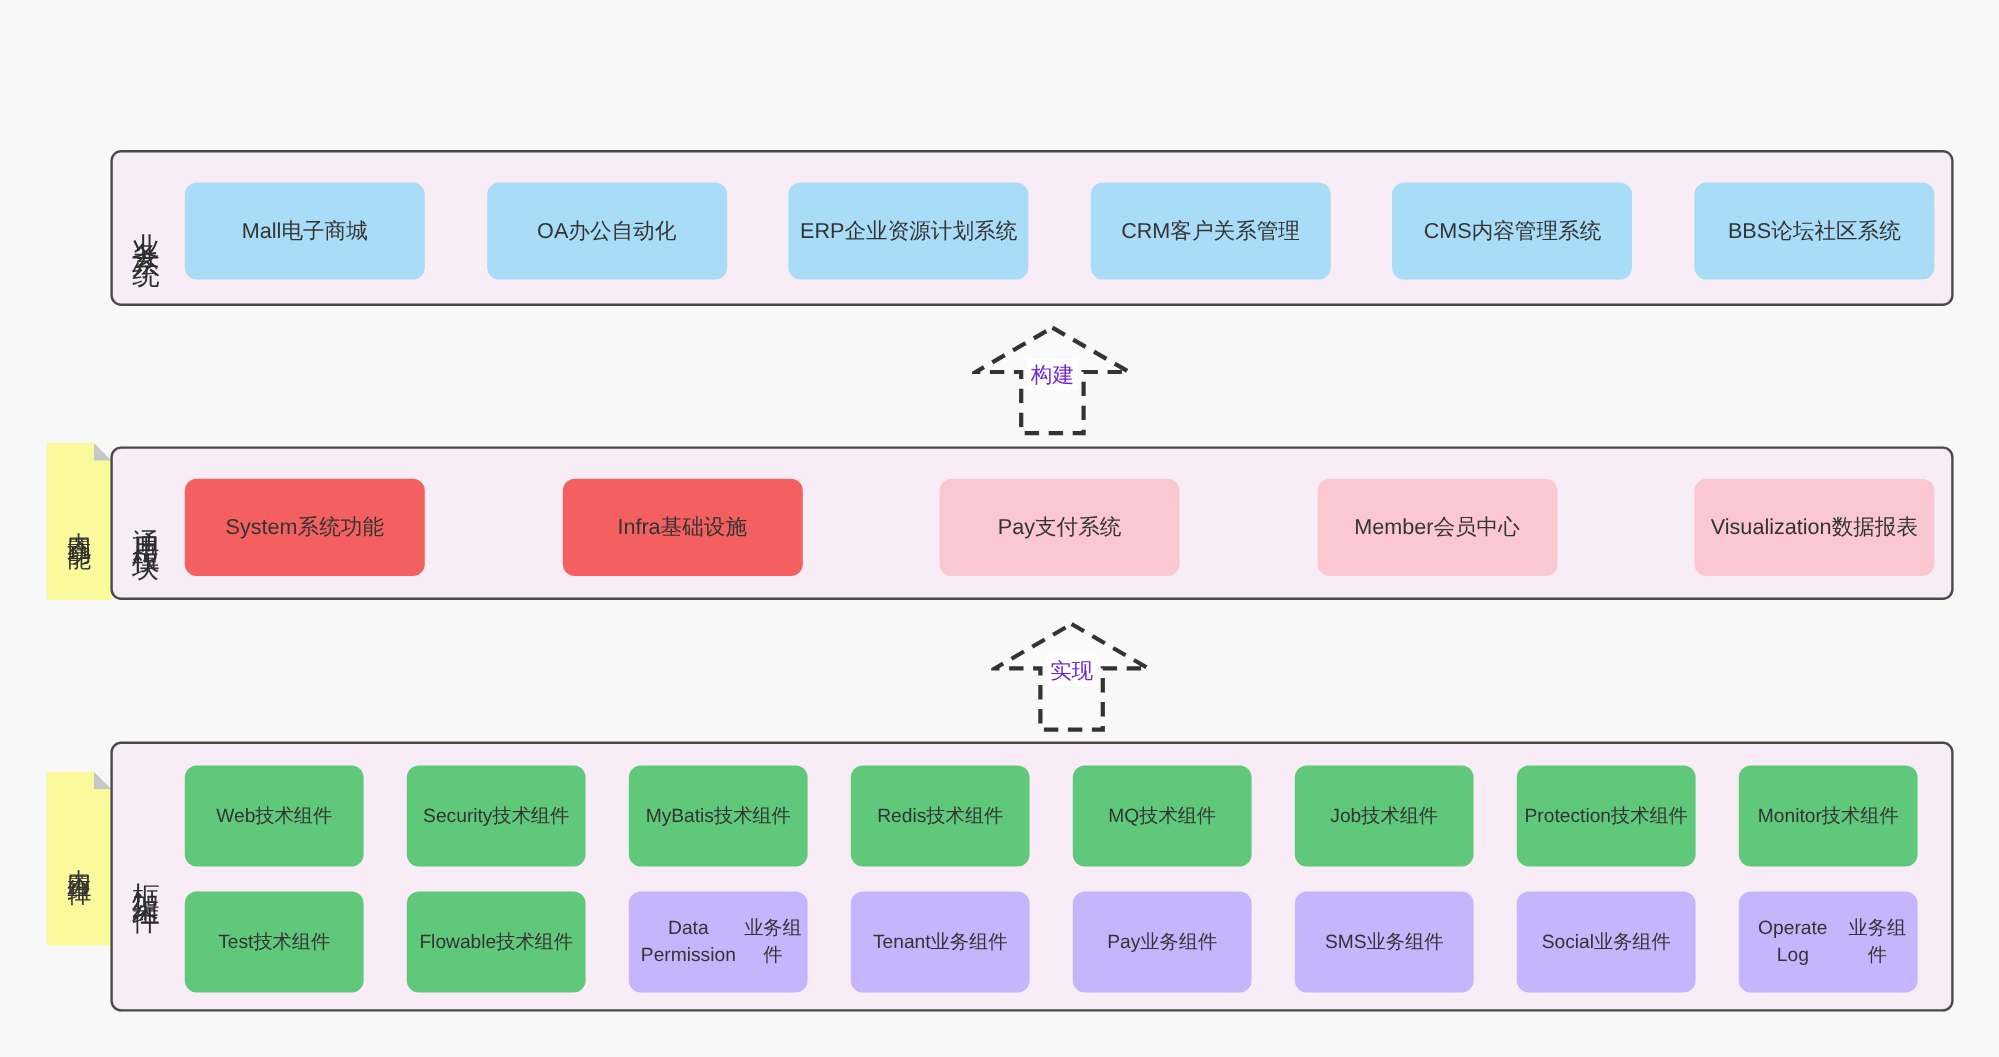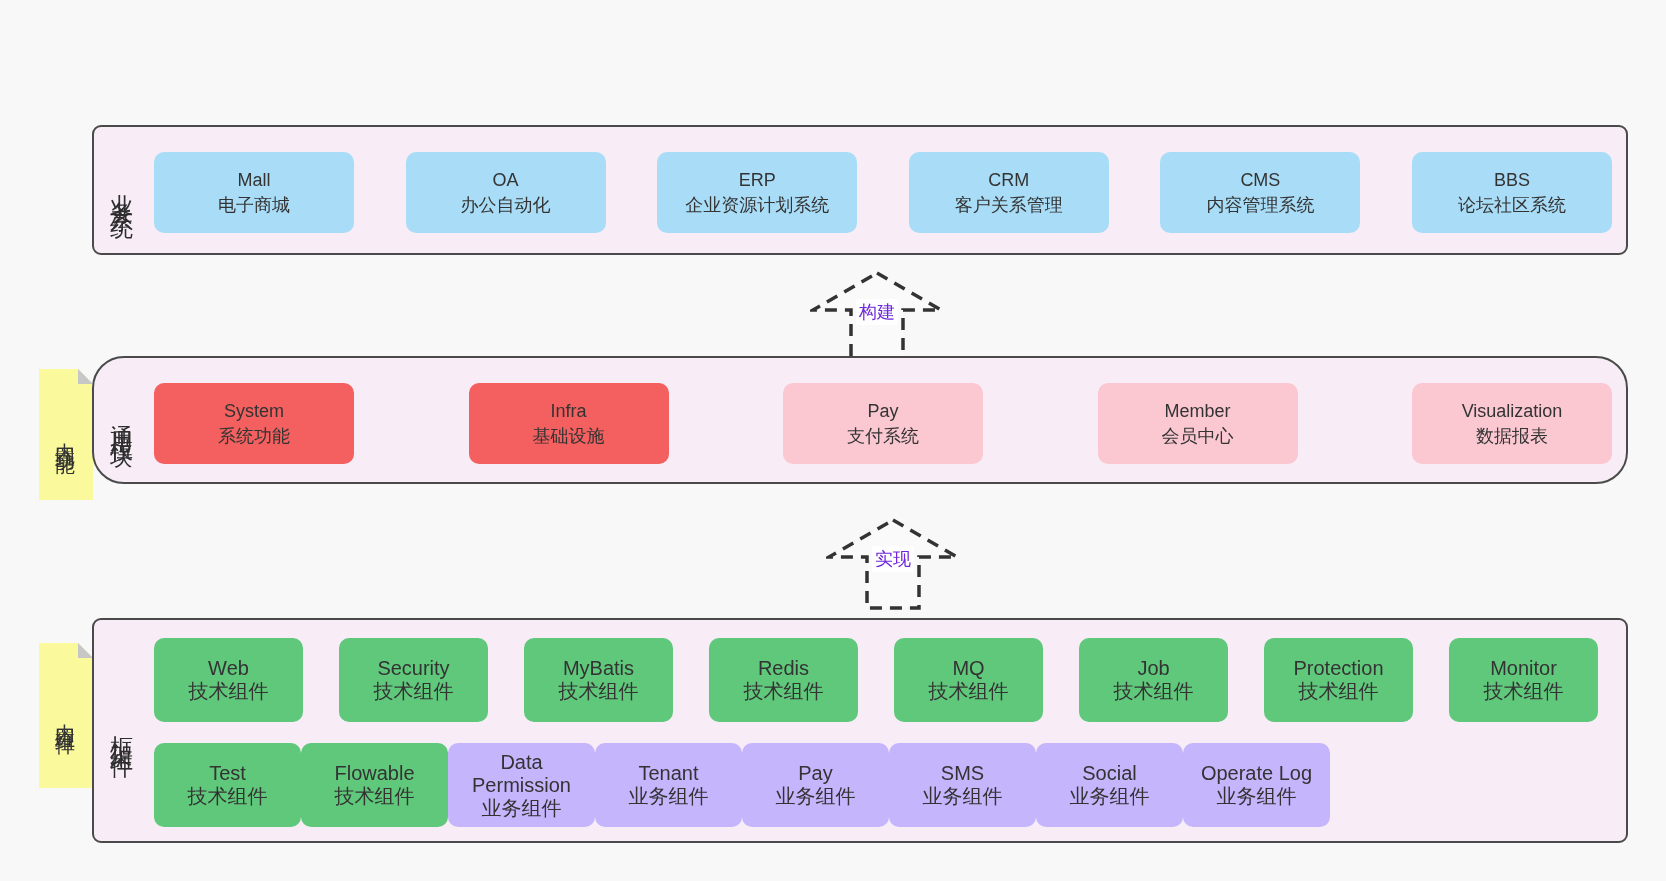--- a/index.html
+++ b/index.html
@@ -17,47 +17,47 @@
   
   .panel{
     position:absolute;
     background:#f8edf6;
     border:2px solid #4a4a4a;
     border-radius:9px;
     box-sizing:border-box;
     z-index:1;
   }
   .panel-business{left:92px;top:125px;width:1536px;height:130px;}
-  .panel-modules{left:92px;top:356px;width:1536px;height:128px;border-radius:32px;}
+  .panel-modules{left:92px;top:372px;width:1536px;height:128px;}
   .panel-framework{left:92px;top:618px;width:1536px;height:225px;}
   .v-label{
     position:absolute;left:13px;top:50%;
     transform:translateY(-50%);
     writing-mode:vertical-rl;text-orientation:upright;
     font-size:23px;letter-spacing:7px;color:#2e2e2e;
     white-space:nowrap;
   }
   
   .box-row{
     position:absolute;
     display:flex;justify-content:space-between;align-items:center;
   }
   .row-top{left:60px;top:25px;width:1458px;height:81px;}
   .row-f1{left:60px;top:18px;width:1444px;height:84px;}
-  .row-f2{left:60px;top:123px;width:1176px;height:84px;}
+  .row-f2{left:60px;top:123px;width:1444px;height:84px;}
   .box{
-    display:flex;flex-direction:column;justify-content:center;align-items:center;
+    display:flex;flex-direction:row;justify-content:center;align-items:center;
     border-radius:10px;
     text-align:center;
     box-sizing:border-box;
     line-height:25px;font-size:18px;color:#333;
     padding:2px 4px;
   }
   .panel-business .box,.panel-modules .box{width:200px;height:81px;}
-  .panel-framework .box{width:149px;height:84px;line-height:23px;font-size:20px;}
+  .panel-framework .box{width:149px;height:84px;line-height:23px;font-size:16px;}
   .blue{background:#a9ddf7;}
   .red{background:#f3605f;}
   .pink{background:#fbc8d2;}
   .green{background:#60c87b;}
   .green-light{background:#c4b5fd;}
   
   .sticky{
     position:absolute;
     width:54px;
     background:#fafa9c;

